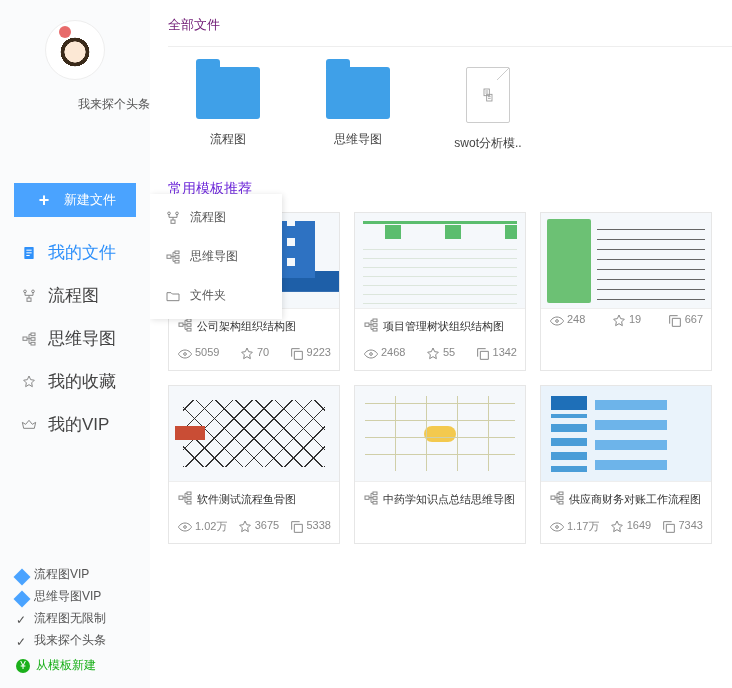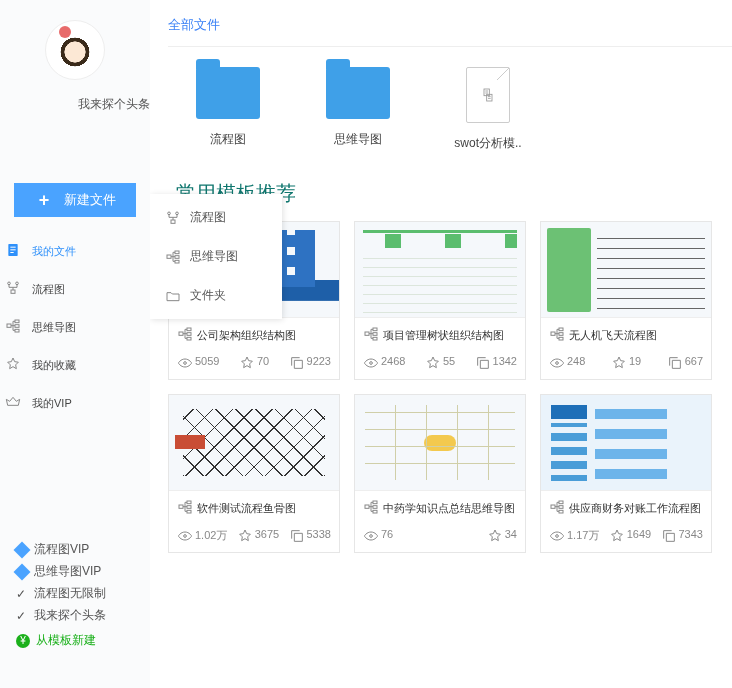--- a/index.html
+++ b/index.html
@@ -7,44 +7,44 @@
 .wrap{display:flex;height:100%}
 .sidebar{width:150px;background:#fafbfc;padding-top:10px;flex-shrink:0}
 .avatar{text-align:center;padding:10px 0 6px}
 .av-circle{width:60px;height:60px;border-radius:50%;margin:0 auto;background:#fff;border:1px solid #eee;display:flex;align-items:center;justify-content:center;overflow:hidden}
 .av-face{width:40px;height:40px;border-radius:50%;background:radial-gradient(circle at 50% 55%,#fce8d5 35%,#3a2a1a 36% 48%,transparent 49%),radial-gradient(circle at 35% 45%,#222 4%,transparent 5%),radial-gradient(circle at 65% 45%,#222 4%,transparent 5%);position:relative}
 .av-face::after{content:"";position:absolute;top:-4px;left:4px;width:12px;height:12px;background:#e86b6b;border-radius:50%}
 .uname{text-align:right;font-size:12px;color:#555;margin-top:10px}
 .new-btn{margin:70px 14px 14px;background:#4aa3ff;color:#fff;height:34px;display:flex;align-items:center;justify-content:center;cursor:pointer;font-size:13px}
 .new-btn .plus{width:20px;height:20px;display:inline-flex;align-items:center;justify-content:center;margin-right:10px;font-size:18px;font-weight:bold}
 .nav{margin-top:6px}
-.nav-item{display:flex;align-items:flex-end;padding:10px 4px;font-size:11px;color:#444;cursor:pointer}
+.nav-item{display:flex;align-items:center;padding:10px 20px;font-size:17px;color:#444;cursor:pointer}
 .nav-item.active{color:#2e90fa}
 .nav-item .ic{width:18px;height:18px;margin-right:10px;display:inline-flex;align-items:center;justify-content:center;color:#888}
 .nav-item.active .ic{color:#2e90fa}
 .vip-sec{margin-top:120px;padding:0 16px;font-size:12px}
-.vip-line{display:flex;align-items:center;margin:5px 0;color:#555}
+.vip-line{display:flex;align-items:flex-end;margin:5px 0;color:#555}
 .vip-line .dia{width:12px;height:12px;margin-right:6px;transform:rotate(45deg);background:#4aa3ff}
 .vip-line.ok::before{content:"✓";display:inline-block;width:12px;margin-right:6px;color:#555}
 .renew{color:#1bb01b;margin-top:8px;display:flex;align-items:center;cursor:pointer}
 .renew .y{width:14px;height:14px;border-radius:50%;background:#1bb01b;color:#fff;display:inline-flex;align-items:center;justify-content:center;font-size:10px;margin-right:6px}
 .main{flex:1;background:#fff;padding:16px 18px 0;position:relative;overflow:hidden}
-.bc{font-size:13px;color:#3b82f6;padding-bottom:12px;border-bottom:1px solid #eee;margin-bottom:20px;margin-right:-18px;padding-right:18px}
+.bc{font-size:13px;color:#701a75;padding-bottom:12px;border-bottom:1px solid #eee;margin-bottom:20px;margin-right:-18px;padding-right:18px}
 .folders{display:flex;gap:50px;margin-left:20px;margin-bottom:28px}
 .f-item{text-align:center;cursor:pointer;width:80px}
 .f-icon{width:64px;height:52px;margin:0 auto 12px;position:relative}
 .f-icon.blue{background:#3fa0e8;border-radius:3px}
 .f-icon.blue::before{content:"";position:absolute;top:-8px;left:0;width:24px;height:10px;background:#3fa0e8;border-radius:3px 3px 0 0}
 .f-icon.doc{background:#fff;border:1px solid #ccc;border-radius:2px;width:44px;height:56px;display:flex;align-items:center;justify-content:center}
 .f-icon.doc::before{content:"";position:absolute;top:0;right:0;width:12px;height:12px;background:linear-gradient(135deg,transparent 48%,#ccc 50%,#fff 52%)}
 .f-label{font-size:12px;color:#444;white-space:nowrap;overflow:hidden;text-overflow:ellipsis}
 .popup{position:absolute;top:194px;left:0;width:132px;background:#fff;box-shadow:1px 1px 6px rgba(0,0,0,.12);z-index:10;padding:4px 0}
 .popup-item{display:flex;align-items:center;padding:11px 14px;font-size:12px;color:#555;cursor:pointer}
 .popup-item .pi{width:18px;margin-right:8px;color:#888;display:inline-flex;align-items:center;justify-content:center}
-.sec-t{font-size:20px;color:#0f766e;margin:12px 8px 14px}
+.sec-t{font-size:14px;color:#6d28d9;margin:12px 0 14px}
 .cards{display:flex;gap:14px;flex-wrap:wrap}
 .card{width:172px;border:1px solid #e6e6e6;background:#fff}
 .thumb{height:96px;background:#f5f8fb;border-bottom:1px solid #eee;position:relative;overflow:hidden}
 .th-a{background:linear-gradient(#1e5fa8,#1e5fa8) 0 78%/100% 22% no-repeat,#f5f8fb}
 .th-a::before{content:"";position:absolute;inset:8px 24px 30px;background:repeating-linear-gradient(90deg,#2e72c2 0 26px,transparent 26px 34px),repeating-linear-gradient(0deg,#2e72c2 0 12px,transparent 12px 20px)}
 .th-b::before{content:"";position:absolute;inset:8px;background:linear-gradient(#5bbd6e,#5bbd6e) 0 0/100% 3px no-repeat,repeating-linear-gradient(90deg,transparent 0 22px,#5bbd6e 22px 38px,transparent 38px 60px) 0 4px/100% 14px no-repeat}
 .th-b::after{content:"";position:absolute;left:8px;right:8px;top:28px;bottom:4px;background:repeating-linear-gradient(0deg,#dce6dc 0 1px,transparent 1px 9px)}
 .th-c::before{content:"";position:absolute;left:6px;top:6px;width:44px;height:84px;background:#6cc174;border-radius:2px}
 .th-c::after{content:"";position:absolute;left:56px;right:6px;top:8px;bottom:8px;background:repeating-linear-gradient(0deg,#666 0 1px,transparent 1px 10px)}
 .th-d::before{content:"";position:absolute;inset:14px;background:repeating-linear-gradient(45deg,#333 0 1px,transparent 1px 14px),repeating-linear-gradient(-45deg,#333 0 1px,transparent 1px 14px)}
@@ -254,30 +254,20 @@
             <span><svg viewBox="0 0 24 24" fill="none" stroke="currentColor" stroke-width="1.5" width="13" height="13">
                 <path d="M12 3l2.5 5.5L20 9.3l-4 4 1 5.7L12 16l-5 3 1-5.7-4-4 5.5-.8z"></path>
               </svg>55</span>
             <span><svg viewBox="0 0 24 24" fill="none" stroke="currentColor" stroke-width="1.5" width="13" height="13">
                 <path d="M4 16V4h12M8 8h12v12H8z"></path>
               </svg>1342</span>
           </div>
         </div>
         <div class="card">
           <div class="thumb th-c"></div>
-          <div class="c-title">
-            <span class="ci"><svg viewBox="0 0 24 24" fill="none" stroke="currentColor" stroke-width="1.5">
-                <rect x="3" y="9" width="6" height="5"></rect>
-                <rect x="15" y="3" width="6" height="4"></rect>
-                <rect x="15" y="10" width="6" height="4"></rect>
-                <rect x="15" y="17" width="6" height="4"></rect>
-                <path d="M9 11.5h3m0 0V5h3m-3 6.5v7h3m-3-7h3"></path>
-              </svg></span>
-            <span>无人机飞天流程图</span>
-          </div>
           <div class="c-stats">
             <span><svg viewBox="0 0 24 24" fill="none" stroke="currentColor" stroke-width="1.5" width="13" height="13">
                 <path d="M2 12s3.5-6 10-6 10 6 10 6-3.5 6-10 6S2 12 2 12z"></path>
                 <circle cx="12" cy="12" r="2"></circle>
               </svg>248</span>
             <span><svg viewBox="0 0 24 24" fill="none" stroke="currentColor" stroke-width="1.5" width="13" height="13">
                 <path d="M12 3l2.5 5.5L20 9.3l-4 4 1 5.7L12 16l-5 3 1-5.7-4-4 5.5-.8z"></path>
               </svg>19</span>
             <span><svg viewBox="0 0 24 24" fill="none" stroke="currentColor" stroke-width="1.5" width="13" height="13">
                 <path d="M4 16V4h12M8 8h12v12H8z"></path>
@@ -313,29 +303,20 @@
           <div class="thumb th-e"></div>
           <div class="c-title">
             <span class="ci"><svg viewBox="0 0 24 24" fill="none" stroke="currentColor" stroke-width="1.5">
                 <rect x="3" y="9" width="6" height="5"></rect>
                 <rect x="15" y="3" width="6" height="4"></rect>
                 <rect x="15" y="10" width="6" height="4"></rect>
                 <rect x="15" y="17" width="6" height="4"></rect>
                 <path d="M9 11.5h3m0 0V5h3m-3 6.5v7h3m-3-7h3"></path>
               </svg></span>
             <span>中药学知识点总结思维导图</span>
-          </div>
-          <div class="c-stats">
-            <span><svg viewBox="0 0 24 24" fill="none" stroke="currentColor" stroke-width="1.5" width="13" height="13">
-                <path d="M2 12s3.5-6 10-6 10 6 10 6-3.5 6-10 6S2 12 2 12z"></path>
-                <circle cx="12" cy="12" r="2"></circle>
-              </svg>76</span>
-            <span><svg viewBox="0 0 24 24" fill="none" stroke="currentColor" stroke-width="1.5" width="13" height="13">
-                <path d="M12 3l2.5 5.5L20 9.3l-4 4 1 5.7L12 16l-5 3 1-5.7-4-4 5.5-.8z"></path>
-              </svg>34</span>
           </div>
         </div>
         <div class="card">
           <div class="thumb th-f"></div>
           <div class="c-title">
             <span class="ci"><svg viewBox="0 0 24 24" fill="none" stroke="currentColor" stroke-width="1.5">
                 <rect x="3" y="9" width="6" height="5"></rect>
                 <rect x="15" y="3" width="6" height="4"></rect>
                 <rect x="15" y="10" width="6" height="4"></rect>
                 <rect x="15" y="17" width="6" height="4"></rect>

